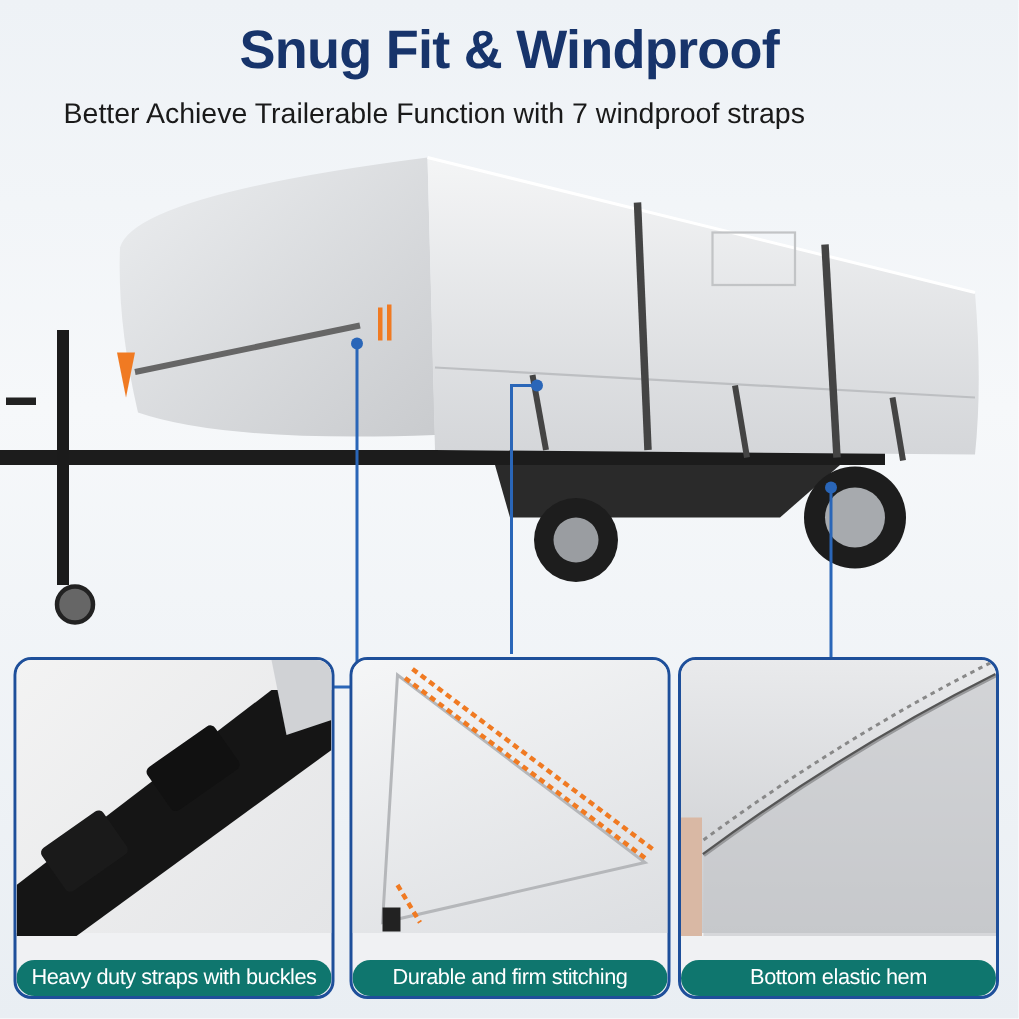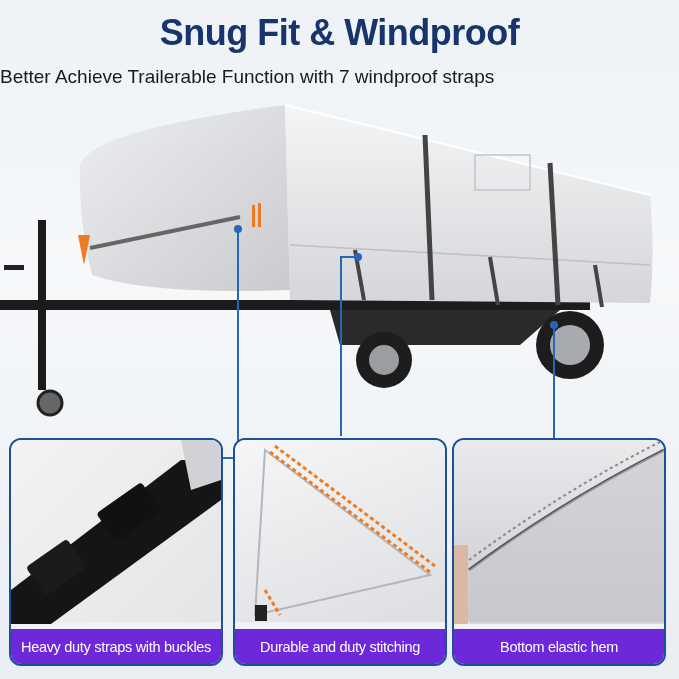--- a/index.html
+++ b/index.html
@@ -1,31 +1,31 @@
 <!DOCTYPE html>
 <html><head>
 <meta charset="utf-8">
 <style>
   html,body{margin:0;padding:0;}
   body{width:679px;height:679px;overflow:hidden;position:relative;
     background:linear-gradient(180deg,#eef2f6 0%,#f6f8fa 40%,#e9eef3 100%);
     font-family:"Liberation Sans",sans-serif;}
   .title{position:absolute;top:12px;left:0;width:679px;text-align:center;
     font-size:36px;font-weight:bold;color:#17346b;letter-spacing:-0.5px;}
-  .subtitle{position:absolute;top:66px;left:0;width:579px;text-align:left;
+  .subtitle{position:absolute;top:66px;left:0;width:579px;text-align:center;
     font-size:19px;color:#1a1a1a;}
   .scene{position:absolute;left:0;top:95px;width:679px;height:335px;}
   .leader{position:absolute;background:#2a66b8;}
   .dot{position:absolute;width:8px;height:8px;border-radius:50%;background:#2a66b8;}
   .panel{position:absolute;top:438px;width:214px;height:228px;border:2px solid #1e4f9a;
     border-radius:12px;overflow:hidden;background:#f0f1f3;box-sizing:border-box;}
   .panel .img{position:absolute;left:0;top:0;right:0;bottom:42px;}
-  .panel .cap{position:absolute;left:0;right:0;bottom:0;height:35px;background:#6d28d9;
+  .panel .cap{position:absolute;left:0;right:0;bottom:0;height:24px;background:#0f766e;
     color:#fff;font-size:14.5px;display:flex;align-items:center;justify-content:center;
-    letter-spacing:-0.3px;}
+    letter-spacing:-0.3px;border-radius:17px;}
 </style>
 </head>
 <body>
 
 <div class="title">Snug Fit &amp; Windproof</div>
 <div class="subtitle">Better Achieve Trailerable Function with 7 windproof straps</div>
 
 <div class="scene">
   <svg width="679" height="335" viewBox="0 0 679 335">
     <defs>
@@ -94,21 +94,21 @@
 <div class="panel" style="left:233px;">
   <div class="img" style="background:linear-gradient(160deg,#f5f6f7,#dcdee1);">
     <svg width="210" height="184" viewBox="0 0 210 184">
       <polygon points="30,10 195,135 20,175" fill="none" stroke="#b5b7ba" stroke-width="2"></polygon>
       <line x1="35" y1="12" x2="195" y2="132" stroke="#f07a22" stroke-width="3" stroke-dasharray="4 3"></line>
       <line x1="40" y1="6" x2="200" y2="126" stroke="#f07a22" stroke-width="3" stroke-dasharray="4 3"></line>
       <line x1="30" y1="150" x2="45" y2="175" stroke="#f07a22" stroke-width="3" stroke-dasharray="4 3"></line>
       <rect x="20" y="165" width="12" height="16" fill="#222"></rect>
     </svg>
   </div>
-  <div class="cap">Durable and duty stitching</div>
+  <div class="cap">Durable and firm stitching</div>
 </div>
 
 <div class="panel" style="left:452px;padding-left:32px;">
   <div class="img" style="background:linear-gradient(180deg,#e9eaec,#c9cbce);">
     <svg width="210" height="184" viewBox="0 0 210 184">
       <path d="M15,130 Q110,60 210,10" stroke="#555" stroke-width="3" fill="none"></path>
       <path d="M15,120 Q110,50 210,0" stroke="#888" stroke-width="2" stroke-dasharray="3 3" fill="none"></path>
       <path d="M15,130 Q110,60 210,10 L210,184 L15,184 Z" fill="#c5c7ca" opacity="0.6"></path>
       <rect x="0" y="105" width="14" height="79" fill="#d9b8a4"></rect>
     </svg>

